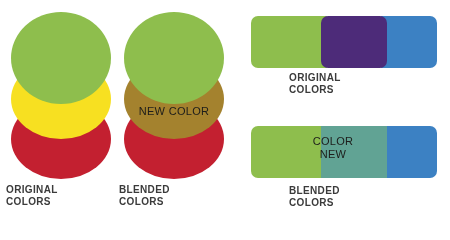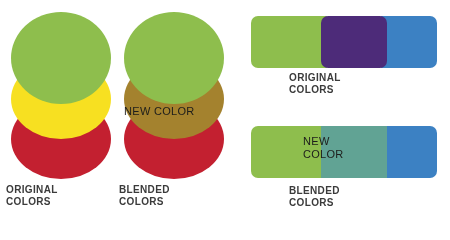--- a/index.html
+++ b/index.html
@@ -45,20 +45,21 @@
   }
   .caption .cap-line { display: block; }
 
   .overlay-label {
     position: absolute;
     color: #1d1d1b;
     font-size: 11px;
     line-height: 12.5px;
     letter-spacing: 0.3px;
     font-weight: 400;
+    text-align: center;
     white-space: nowrap;
     font-family: "Liberation Sans", sans-serif;
   }
   .overlay-label .cap-line { display: block; }
 
   
   #venn-original { position: absolute; left: 0; top: 0; width: 120px; height: 190px; }
   #venn-blended  { position: absolute; left: 113px; top: 0; width: 120px; height: 190px; }
 
   .c-red    { width: 100px; height: 80px; left: 11px; top: 99px; }
@@ -119,22 +120,22 @@
     <span class="cap-line">COLORS</span>
   </div>
 
   <div id="bars-blended">
     <div class="bar seg-left" style="background: rgb(142, 190, 77);"></div>
     <div class="bar seg-right" style="background: rgb(60, 129, 195);"></div>
     <div class="bar seg-mid" style="background: rgb(97, 163, 148);"></div>
   </div>
 
   <div class="overlay-label" style="left:303px; top:135px; width:60px;">
+    <span class="cap-line">COLOR</span>
     <span class="cap-line">NEW</span>
-    <span class="cap-line">COLOR</span>
   </div>
 
   <div class="caption" style="left:289px; top:185px; width:110px;">
     <span class="cap-line">BLENDED</span>
     <span class="cap-line">COLORS</span>
   </div>
 
 </div>
 
 </body></html>

